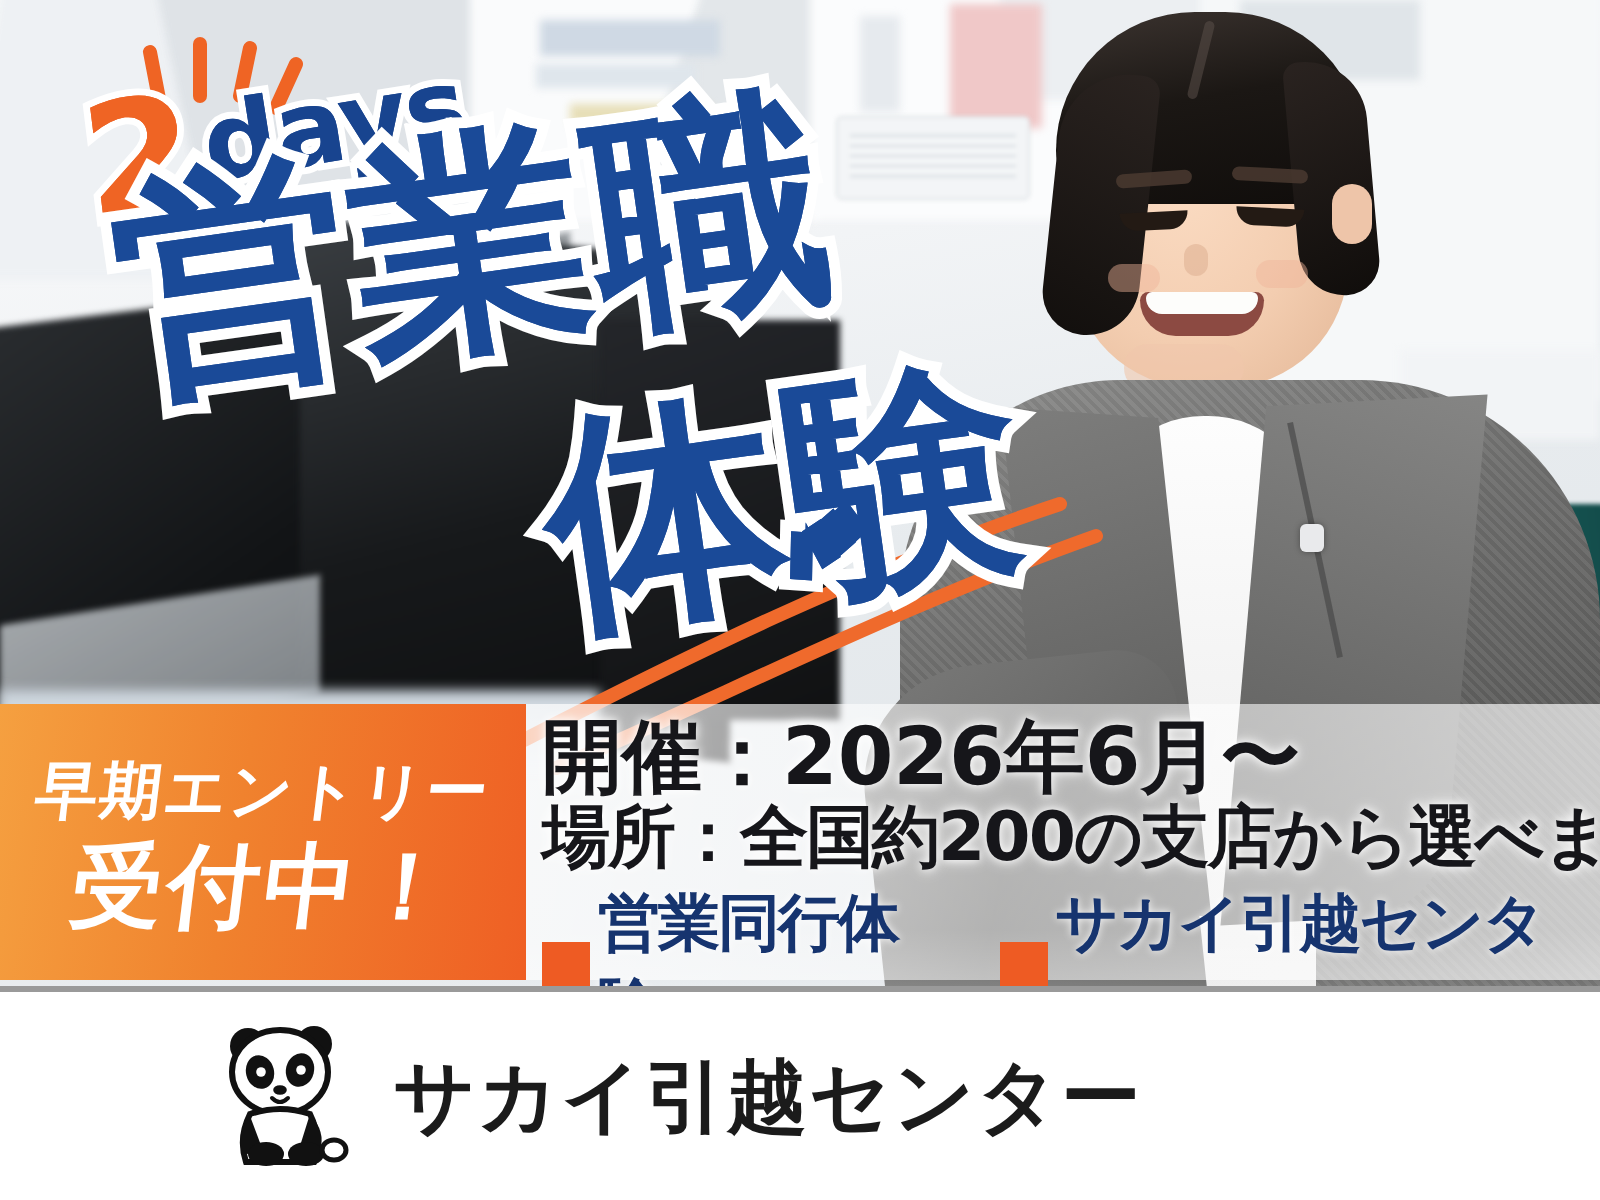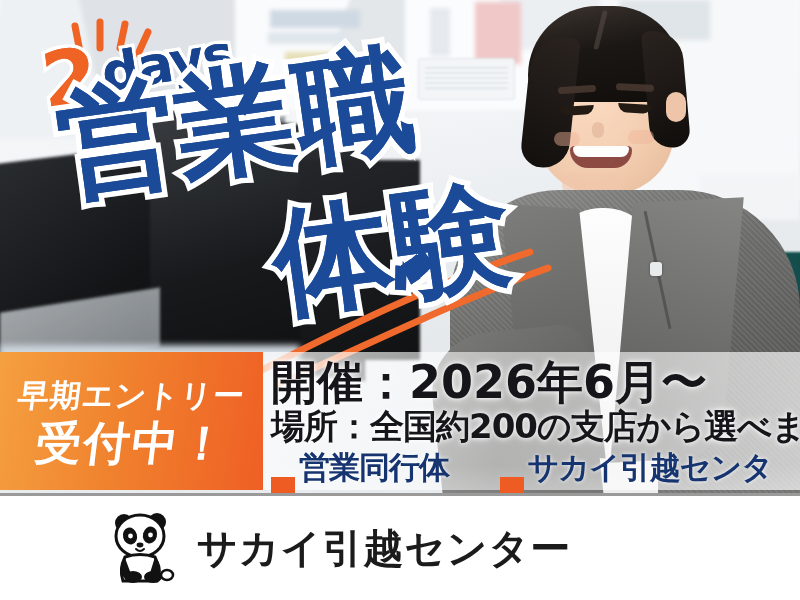--- a/index.html
+++ b/index.html
@@ -175,21 +175,21 @@
   #info{
     position:absolute;left:263px;top:352px;width:537px;height:138px;
     background:linear-gradient(100deg,rgba(255,255,255,.72),rgba(255,255,255,.52) 45%,rgba(255,255,255,.70));
     padding:6px 0 0 8px;box-sizing:border-box;
   }
   .info-line{
     font-family:"DejaVu Sans","Liberation Sans",sans-serif;
     font-weight:700;color:#16161a;white-space:nowrap;
     text-shadow:0 0 4px rgba(255,255,255,.95),0 0 8px rgba(255,255,255,.8);
   }
-  .line1{font-size:46px;line-height:1.08;letter-spacing:0px;}
+  .line1{font-size:40px;line-height:1.08;letter-spacing:0px;}
   .line2{font-size:34px;line-height:1.1;letter-spacing:-1px;}
   .line3{display:flex;align-items:center;gap:4px;margin-top:2px;}
   .bullet{width:24px;height:24px;background:#ee5b23;flex:0 0 auto;}
   .b-txt{font-size:31px;font-weight:700;color:#16346f;letter-spacing:-1px;
     font-family:"DejaVu Sans","Liberation Sans",sans-serif;
     text-shadow:0 0 4px rgba(255,255,255,.95);}
   .sp{width:14px;}
 
   
   #divider{position:absolute;left:0;top:493px;width:800px;height:3px;background:#9a9a9a;}

